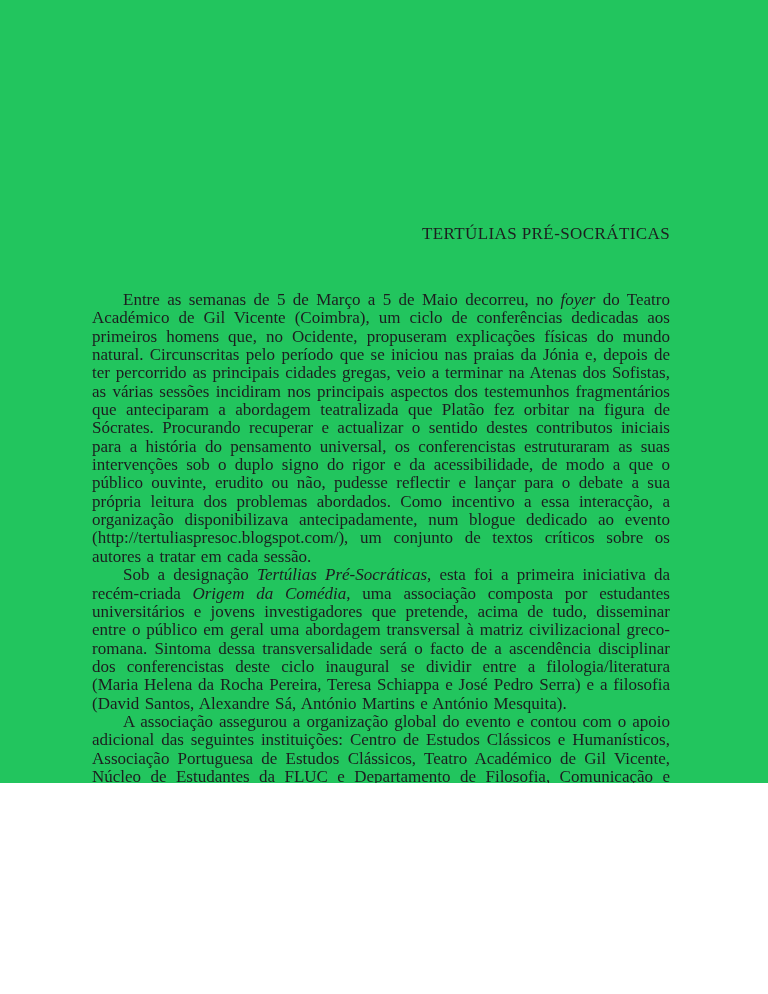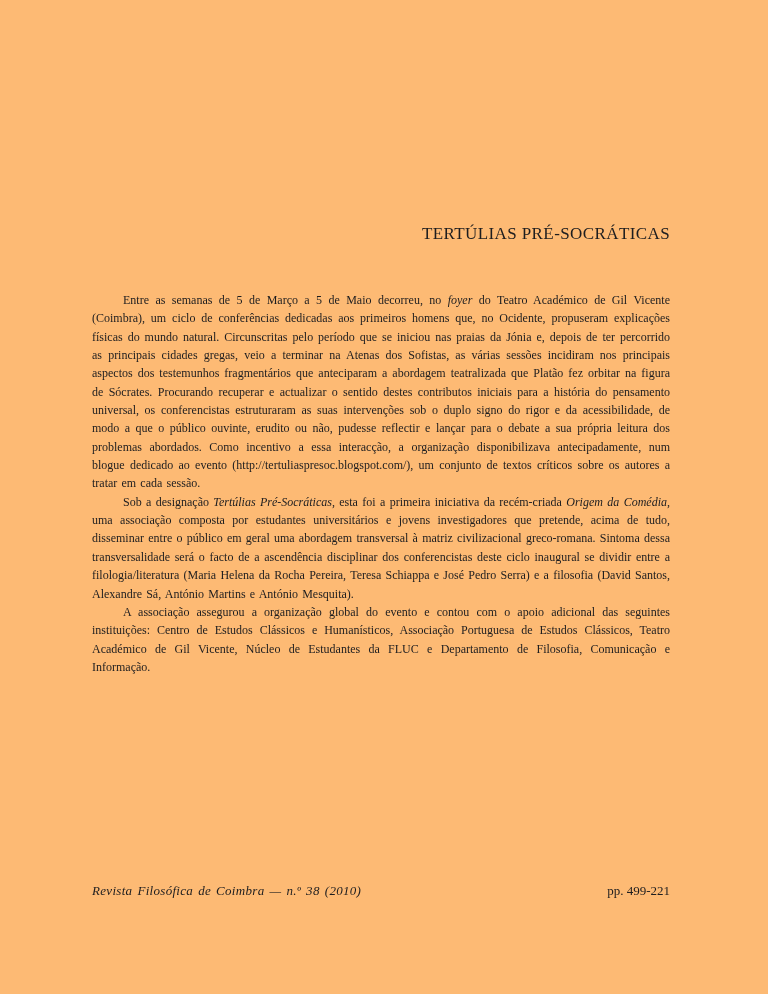--- a/index.html
+++ b/index.html
@@ -3,22 +3,22 @@
 <meta charset="utf-8">
 <style>
   html, body {
     margin: 0;
     padding: 0;
     background: #ffffff;
   }
   .page {
     position: relative;
     width: 768px;
-    height: 994px;
-    background: #fdba74;
+    height: 783px;
+    background: #22c55e;
     overflow: hidden;
     font-family: "Liberation Serif", "DejaVu Serif", serif;
     color: #1d1d1f;
   }
   .title {
     position: absolute;
     top: 224px;
     left: 92px;
     width: 578px;
     margin: 0;
@@ -27,21 +27,21 @@
     font-weight: normal;
     letter-spacing: 0.4px;
     text-align: right;
     white-space: nowrap;
   }
   .body-text {
     position: absolute;
     top: 291px;
     left: 92px;
     width: 578px;
-    font-size: 12px;
+    font-size: 17px;
     line-height: 18.35px;
     text-align: justify;
     text-justify: inter-word;
     word-spacing: 1.2px;
   }
   .body-text p {
     margin: 0;
     padding: 0;
     text-indent: 31px;
   }

